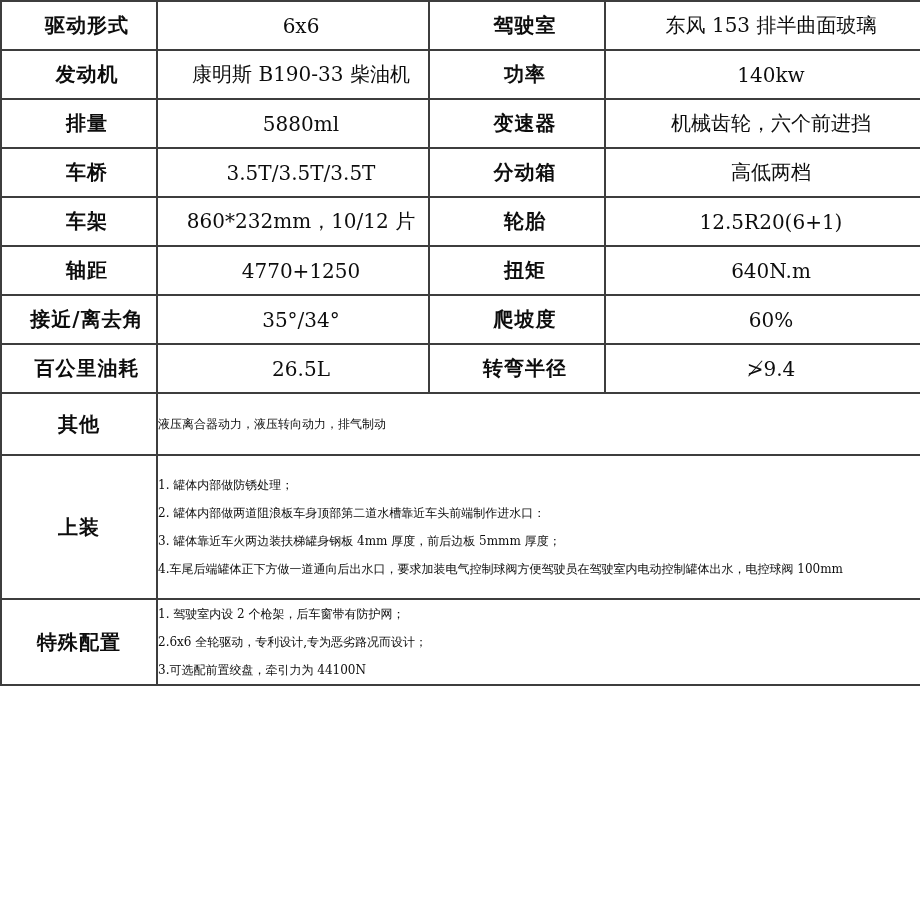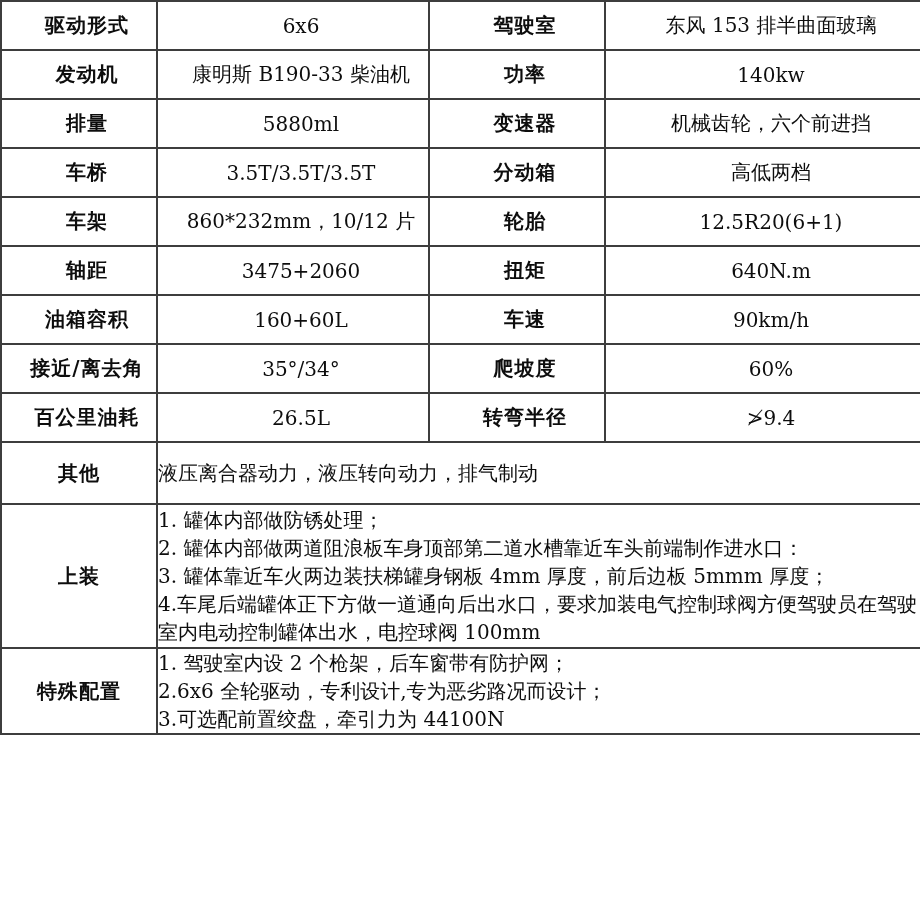--- a/index.html
+++ b/index.html
@@ -29,21 +29,21 @@
     text-align: center;
     font-size: 20px;
     letter-spacing: 1px;
   }
   td.val {
     text-align: center;
     font-size: 20px;
   }
   td.span-val {
     text-align: left;
-    font-size: 20px;
+    font-size: 12px;
     padding: 4px 6px 4px 9px;
   }
   td.span-val .line {
     line-height: 28px;
   }
   tr.r-spec td { height: 47px; padding-left: 16px; }
   tr.r-mass td { height: 58px; }
   tr.r-other td { height: 60px; }
   tr.r-upper td { height: 142px; margin-top: 24px; }
   tr.r-special td { height: 82px; }
@@ -84,29 +84,23 @@
       <td class="val">高低两档</td>
     </tr>
     <tr class="r-spec">
       <td class="lbl">车架</td>
       <td class="val">860*232mm，10/12 片</td>
       <td class="lbl">轮胎</td>
       <td class="val">12.5R20(6+1)</td>
     </tr>
     <tr class="r-spec">
       <td class="lbl">轴距</td>
-      <td class="val">3475+2060</td>
+      <td class="val">4770+1250</td>
       <td class="lbl">扭矩</td>
       <td class="val">640N.m</td>
-    </tr>
-    <tr class="r-spec">
-      <td class="lbl">油箱容积</td>
-      <td class="val">160+60L</td>
-      <td class="lbl">车速</td>
-      <td class="val">90km/h</td>
     </tr>
     <tr class="r-spec">
       <td class="lbl">接近/离去角</td>
       <td class="val">35°/34°</td>
       <td class="lbl">爬坡度</td>
       <td class="val">60%</td>
     </tr>
     <tr class="r-spec">
       <td class="lbl">百公里油耗</td>
       <td class="val">26.5L</td>

